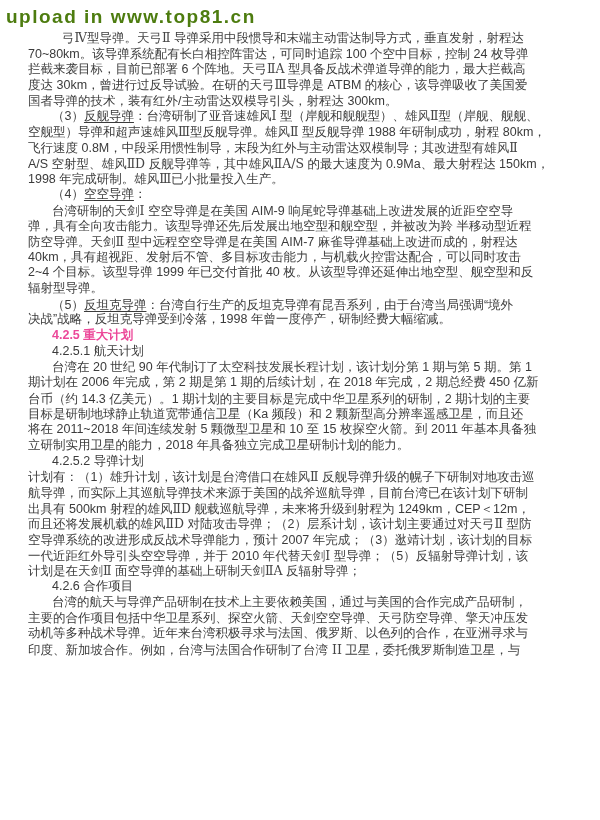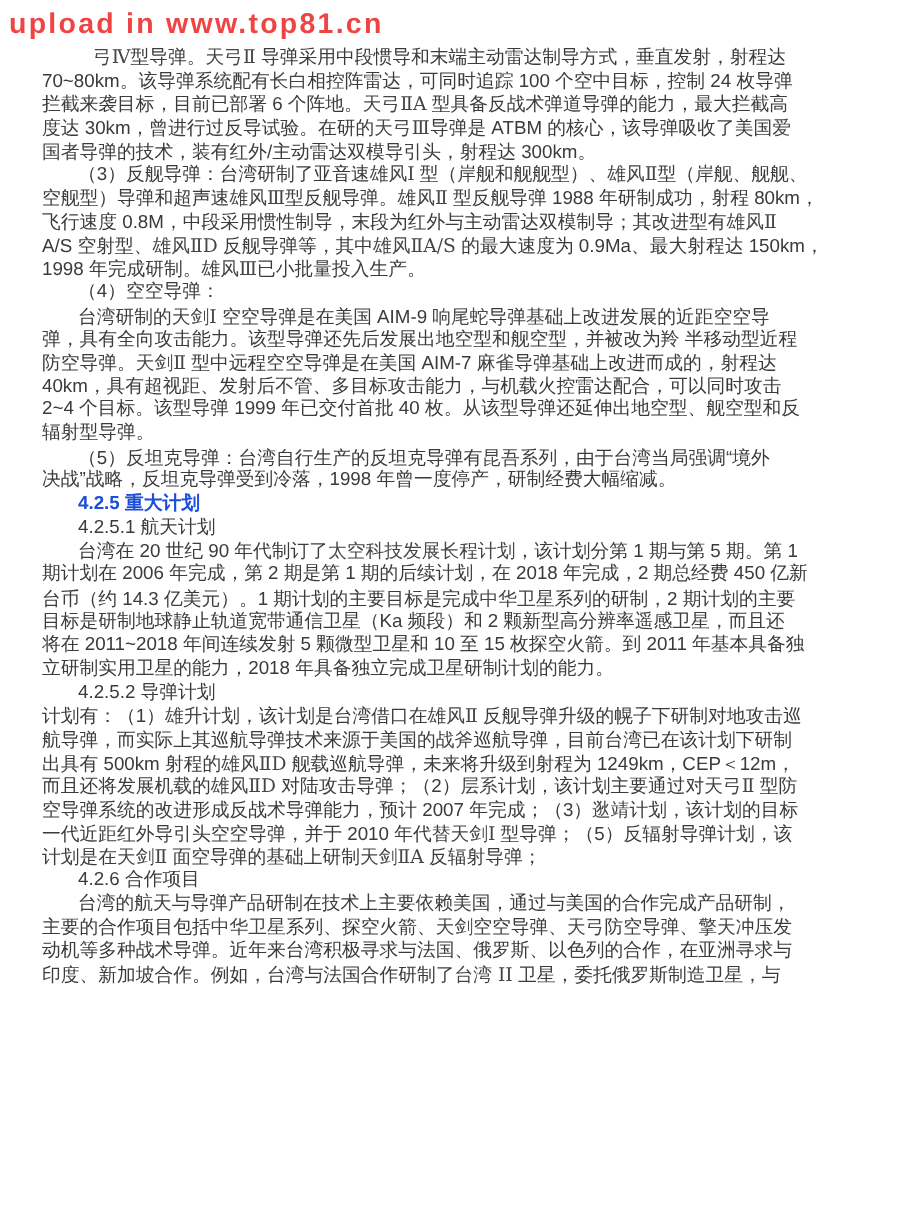--- a/index.html
+++ b/index.html
@@ -6,40 +6,40 @@
   body{
     width:600px;height:820px;
     background:#ffffff;
     position:relative;
     font-family:"Liberation Sans",sans-serif;
     overflow:hidden;
   }
   .watermark{
     position:absolute;left:6px;top:6px;
     font-size:19px;font-weight:bold;
-    color:#ef4444;letter-spacing:1.5px;
+    color:#4d7c0f;letter-spacing:1.5px;
     font-family:"Liberation Sans",sans-serif;
     user-select:none;
   }
   .doc{
     position:absolute;left:28px;top:30px;width:556px;
     color:#3b3b3b;
     font-size:12.5px;
     font-family:"Liberation Sans",sans-serif;
   }
   .line{
     margin:0;padding:0;
     line-height:15.7px;height:15.7px;
     white-space:nowrap;
   }
   .ind1{text-indent:24px;}
   .ind2{text-indent:34px;}
-  .bold{font-weight:bold;color:#1d4ed8;}
+  .bold{font-weight:bold;color:#ec4899;}
   .kai{font-family:"DejaVu Serif","Liberation Serif",serif;color:#454545;}
-  .und{text-underline-offset:2px;text-align:center;}
+  .und{text-decoration:underline;text-underline-offset:2px;text-align:center;}
 </style>
 </head>
 <body>
 
 <div class="page">
   <div class="watermark">upload in www.top81.cn</div>
 
   <div class="doc">
       <p class="line ind2"><span class="kai">弓Ⅳ</span><span>型导弹。</span><span class="kai">天弓Ⅱ</span><span> 导弹采用中段惯导和末端主动雷达制导方式，垂直发射，射程达</span></p>
       <p class="line ind0"><span>70~80km。该导弹系统配有</span><span class="kai">长白</span><span>相控阵雷达，可同时追踪 100 个空中目标，控制 24 枚导弹</span></p>

